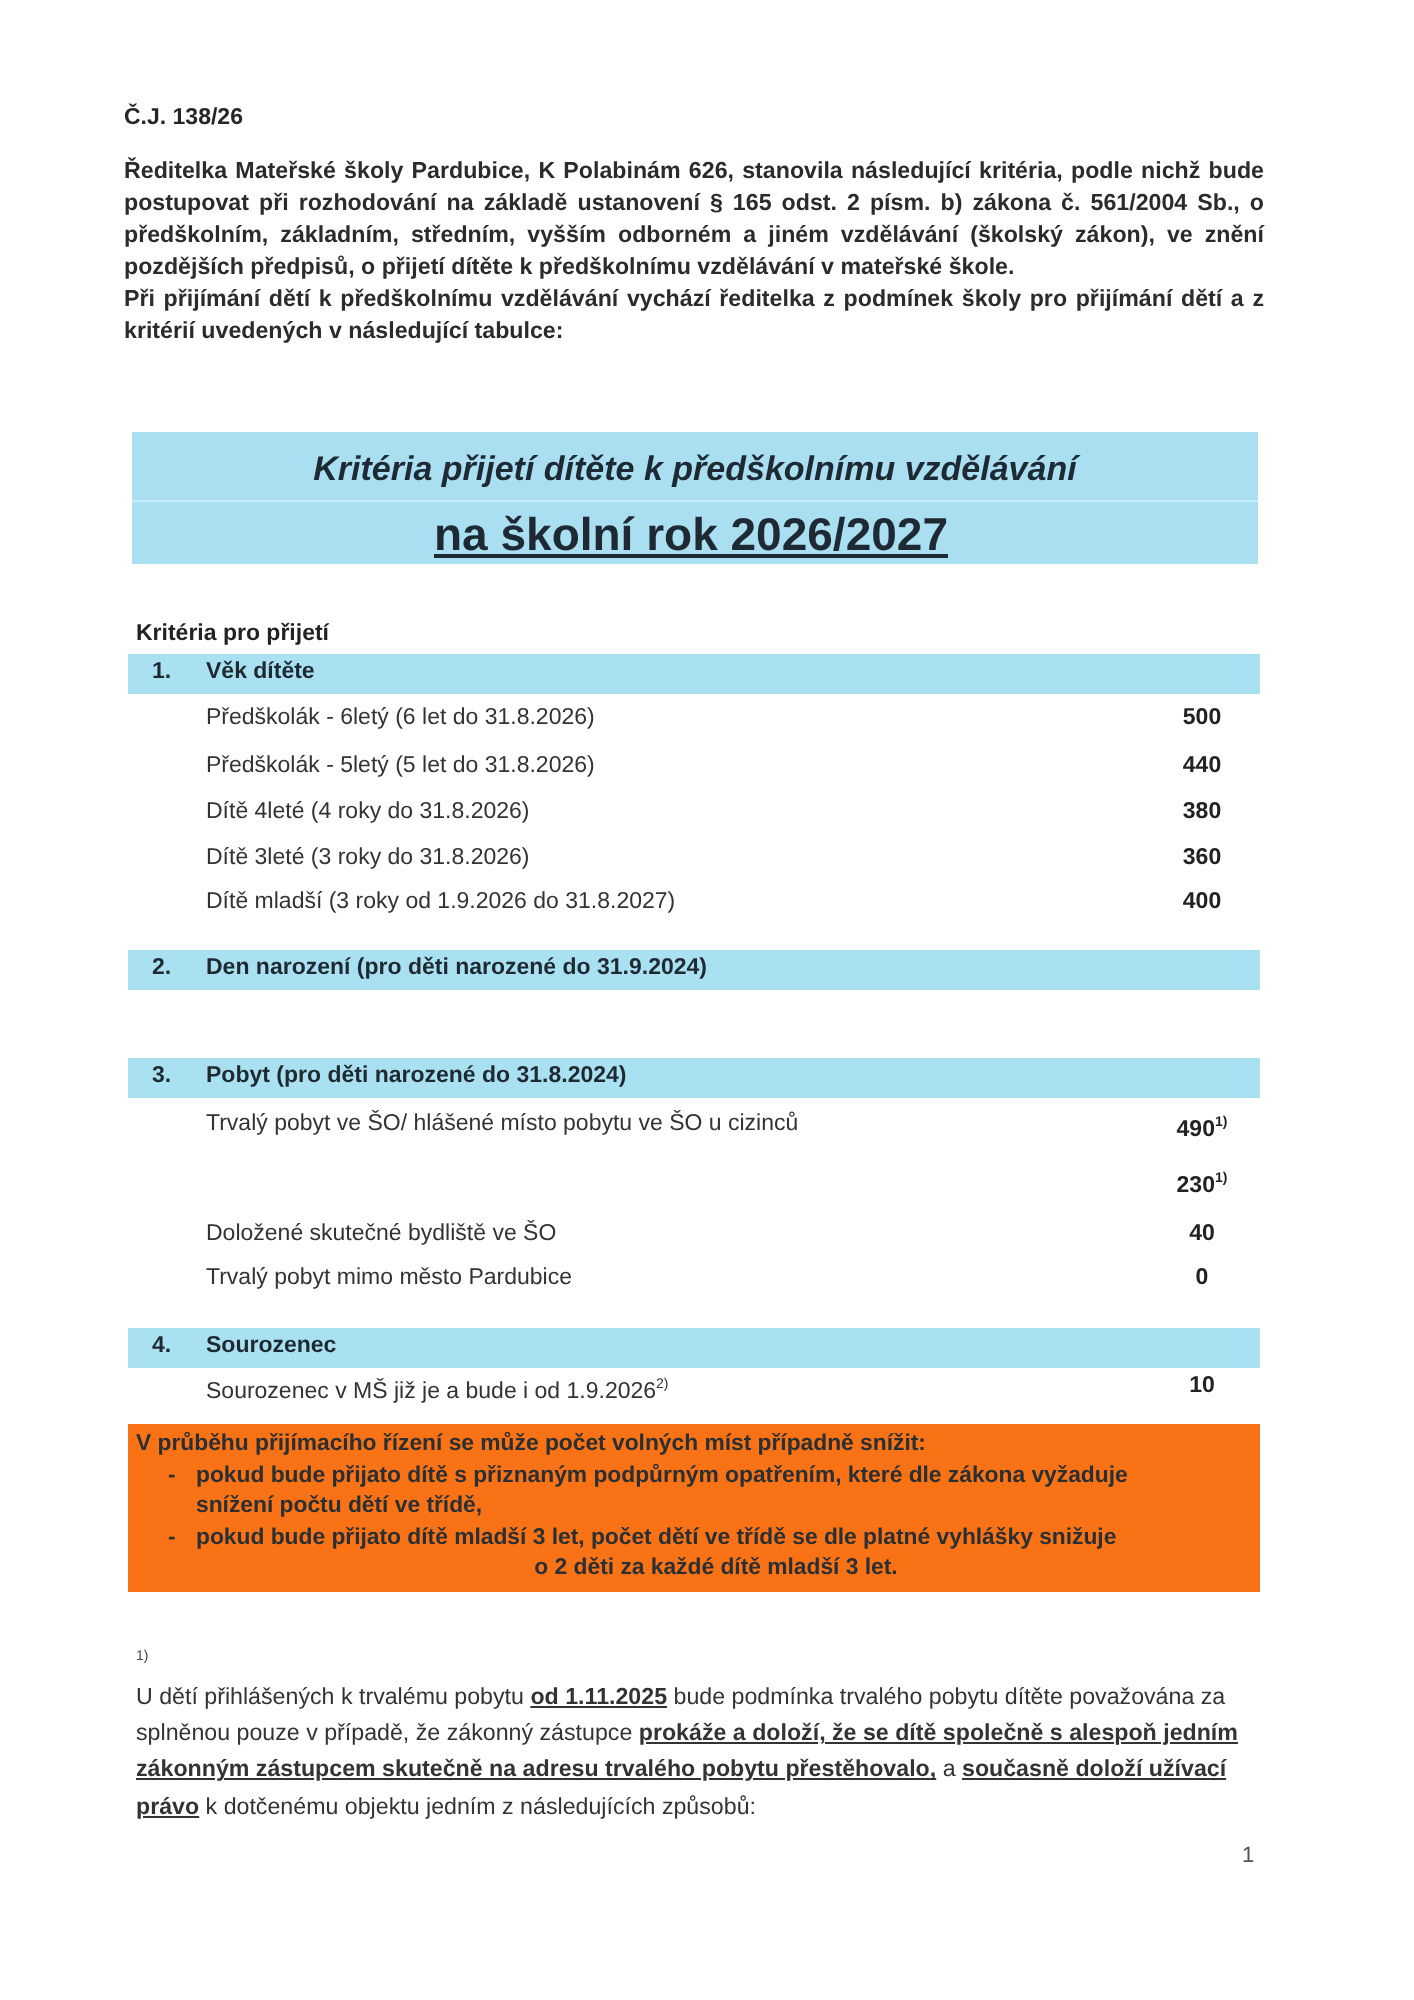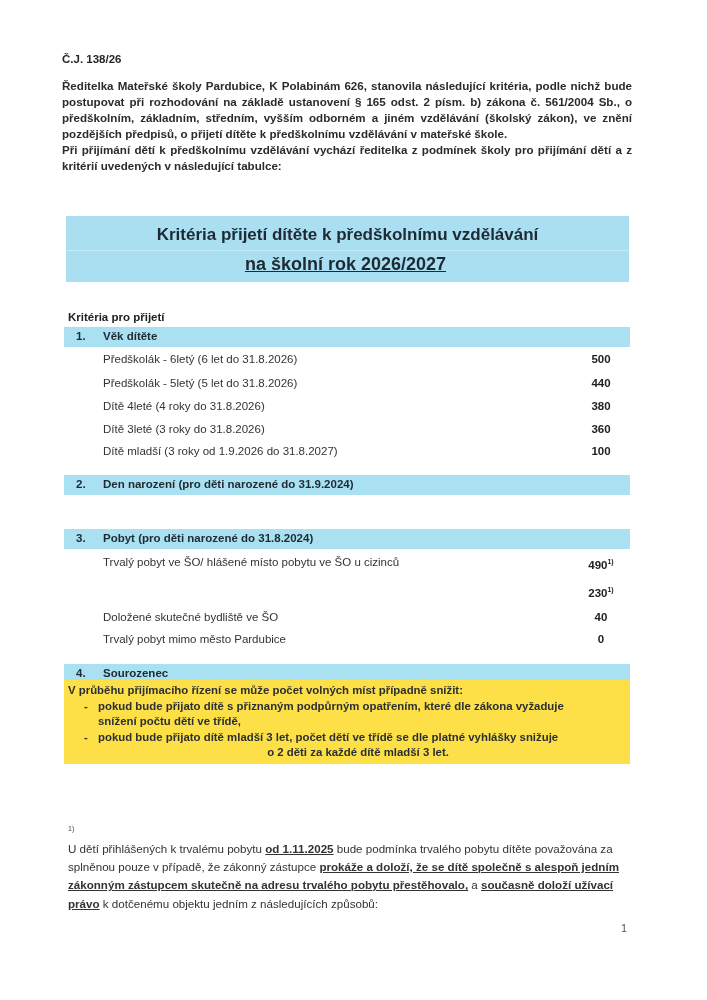--- a/index.html
+++ b/index.html
@@ -8,37 +8,37 @@
     font-family: "Liberation Sans", "DejaVu Sans", sans-serif; color: #2a2a2a;
   }
   .page { position: absolute; left: 0; top: 0; width: 707px; height: 1000px; }
   .ref { position: absolute; left: 62px; top: 53px; font-size: 11.5px; font-weight: bold; color: #262626; }
   .intro { position: absolute; left: 62px; top: 78px; width: 570px; font-size: 11.6px; line-height: 16px; font-weight: bold; color: #2b2b2b; text-align: justify; }
   .intro p { margin: 0; }
   .title-box {
     position: absolute; left: 66px; top: 216px; width: 563px; height: 66px;
     background: #aadff2; text-align: center; color: #1e2a33;
   }
-  .title-box .l1 { position: absolute; top: 9px; left: 0; right: 0; font-size: 17px; font-weight: bold; }
-  .title-box .l2 { position: absolute; top: 38px; left: 0; right: 4px; font-size: 18px; font-weight: bold; text-decoration: underline; }
+  .title-box .l1 { position: absolute; top: 9px; left: 0; right: 0; font-size: 17px; font-weight: bold; font-style: italic; }
+  .title-box .l2 { position: absolute; top: 38px; left: 0; right: 4px; font-size: 23px; font-weight: bold; text-decoration: underline; }
   .title-box .rule { position: absolute; left: 0; right: 0; top: 34px; height: 1px; background: #c6ecf8; }
   .crit-label { position: absolute; left: 68px; top: 311px; font-size: 11.5px; font-weight: bold; color: #222; text-align: right; }
   .sec-head {
     position: absolute; left: 64px; width: 566px; height: 20px; background: #a9e1f3;
     font-size: 11.5px; font-weight: bold; color: #1f2a30;
   }
   .sec-head .num { position: absolute; left: 12px; top: 3px; }
   .sec-head .lbl { position: absolute; left: 39px; top: 3px; }
   .row { position: absolute; left: 103px; width: 500px; font-size: 11.5px; color: #333; line-height: 16px; }
   .row .txt { display: block; width: 420px; }
   .row .val { position: absolute; left: 470px; width: 56px; text-align: center; font-weight: bold; color: #222; top: 0; }
   .row .val sup { font-size: 7px; font-weight: bold; }
   .row sup { font-size: 7px; }
   .note-box {
-    position: absolute; left: 64px; top: 680px; width: 566px; height: 84px; background: #fde047;
+    position: absolute; left: 64px; top: 712px; width: 566px; height: 84px; background: #f97316;
     font-size: 11.4px; font-weight: bold; color: #2a2f33; line-height: 15.5px;
   }
   .note-box .hd { position: absolute; left: 4px; top: 3px; }
   .note-box .b { position: absolute; left: 20px; }
   .note-box .bt { position: absolute; left: 34px; width: 520px; }
   .fn-mark { position: absolute; left: 68px; top: 825px; font-size: 7px; color: #444; }
   .fn-text { position: absolute; left: 68px; top: 840px; width: 560px; font-size: 11.6px; line-height: 18.2px; color: #333; }
   .fn-text .bu { font-weight: bold; text-decoration: underline; }
   .page-num { position: absolute; left: 621px; top: 922px; font-size: 11px; color: #555; }
 </style>
@@ -77,21 +77,21 @@
   <div class="row" style="top:398px;">
     <span class="txt">Dítě 4leté (4 roky do 31.8.2026)</span>
     <span class="val">380</span>
   </div>
   <div class="row" style="top:421px;">
     <span class="txt">Dítě 3leté  (3 roky do 31.8.2026)</span>
     <span class="val">360</span>
   </div>
   <div class="row" style="top:443px;">
     <span class="txt">Dítě mladší (3 roky od 1.9.2026 do 31.8.2027)</span>
-    <span class="val">100</span>
+    <span class="val">400</span>
   </div>
 
   <div class="sec-head" style="top:475px;">
     <span class="num">2.</span>
     <span class="lbl">Den narození (pro děti narozené do 31.9.2024)</span>
   </div>
 
   <div class="sec-head" style="top:529px;">
     <span class="num">3.</span>
     <span class="lbl">Pobyt (pro děti narozené do 31.8.2024)</span>

